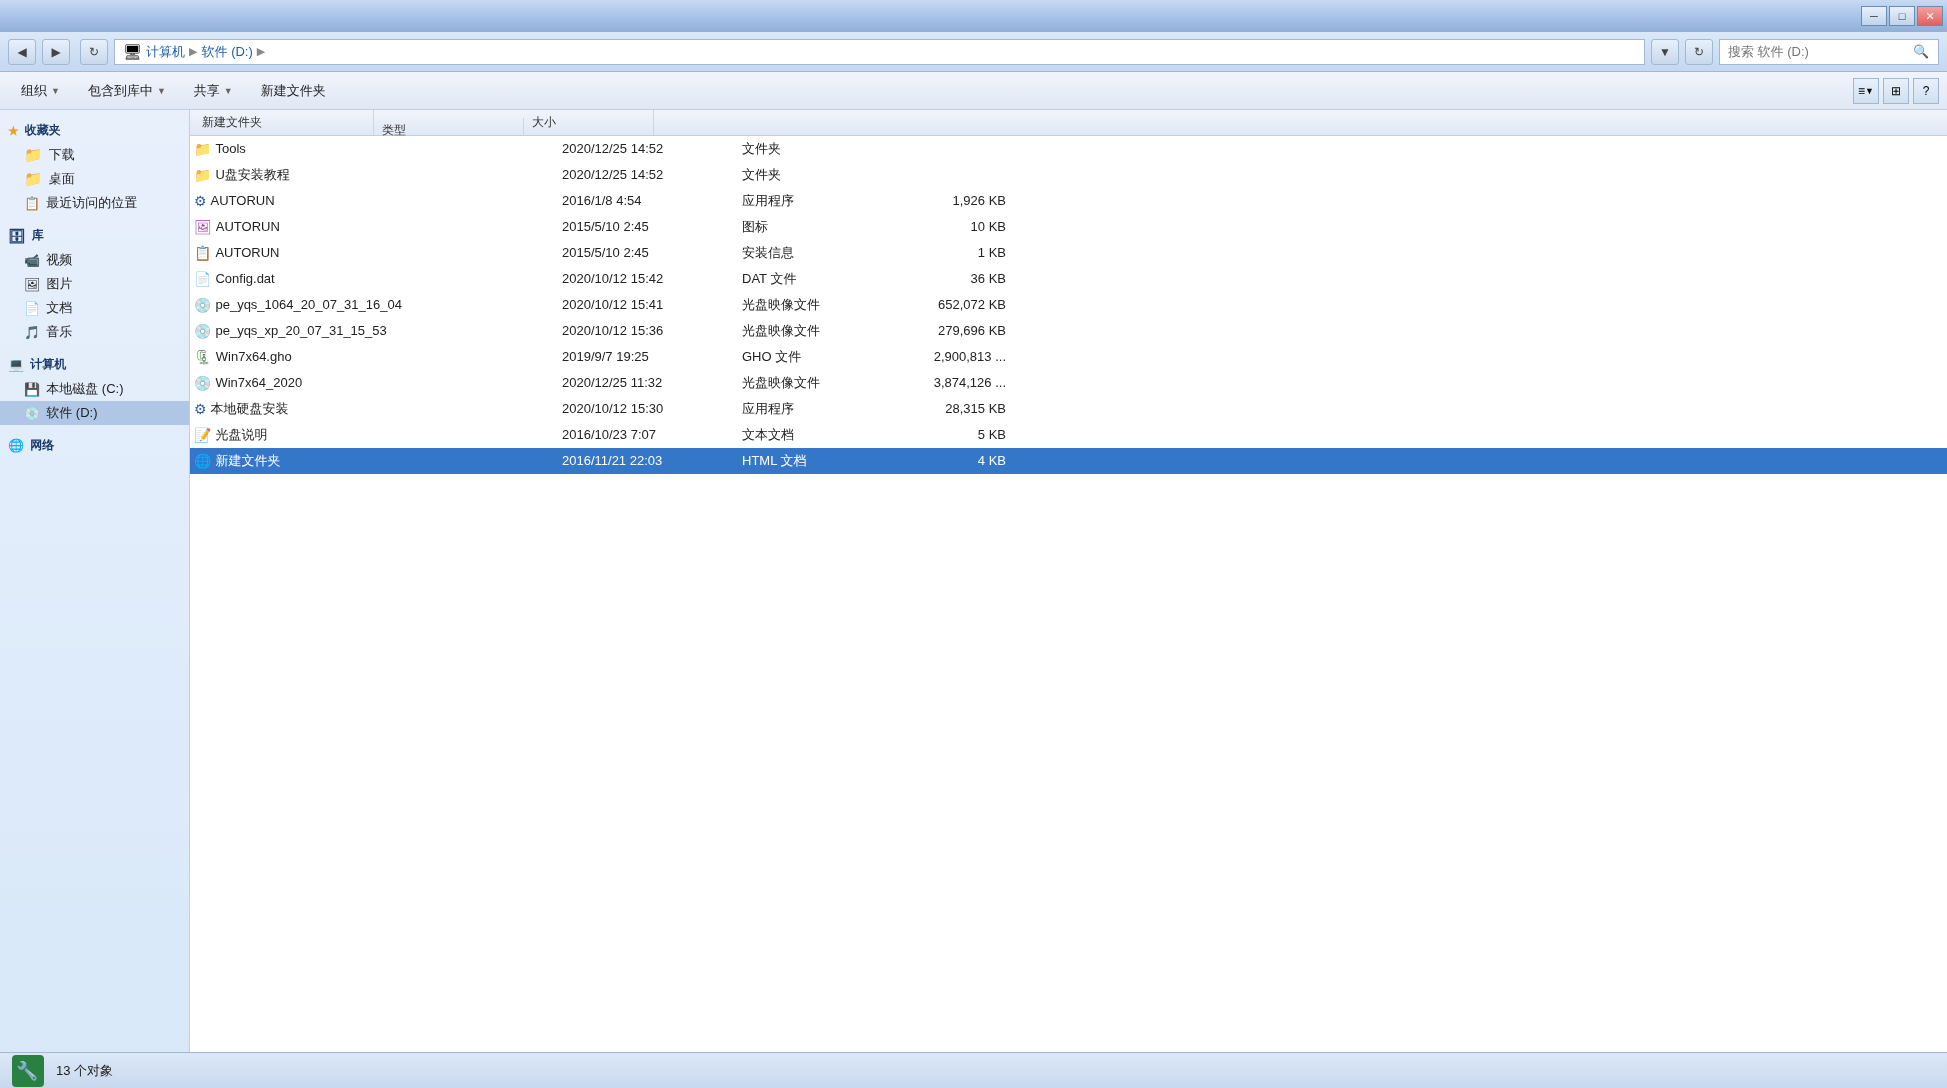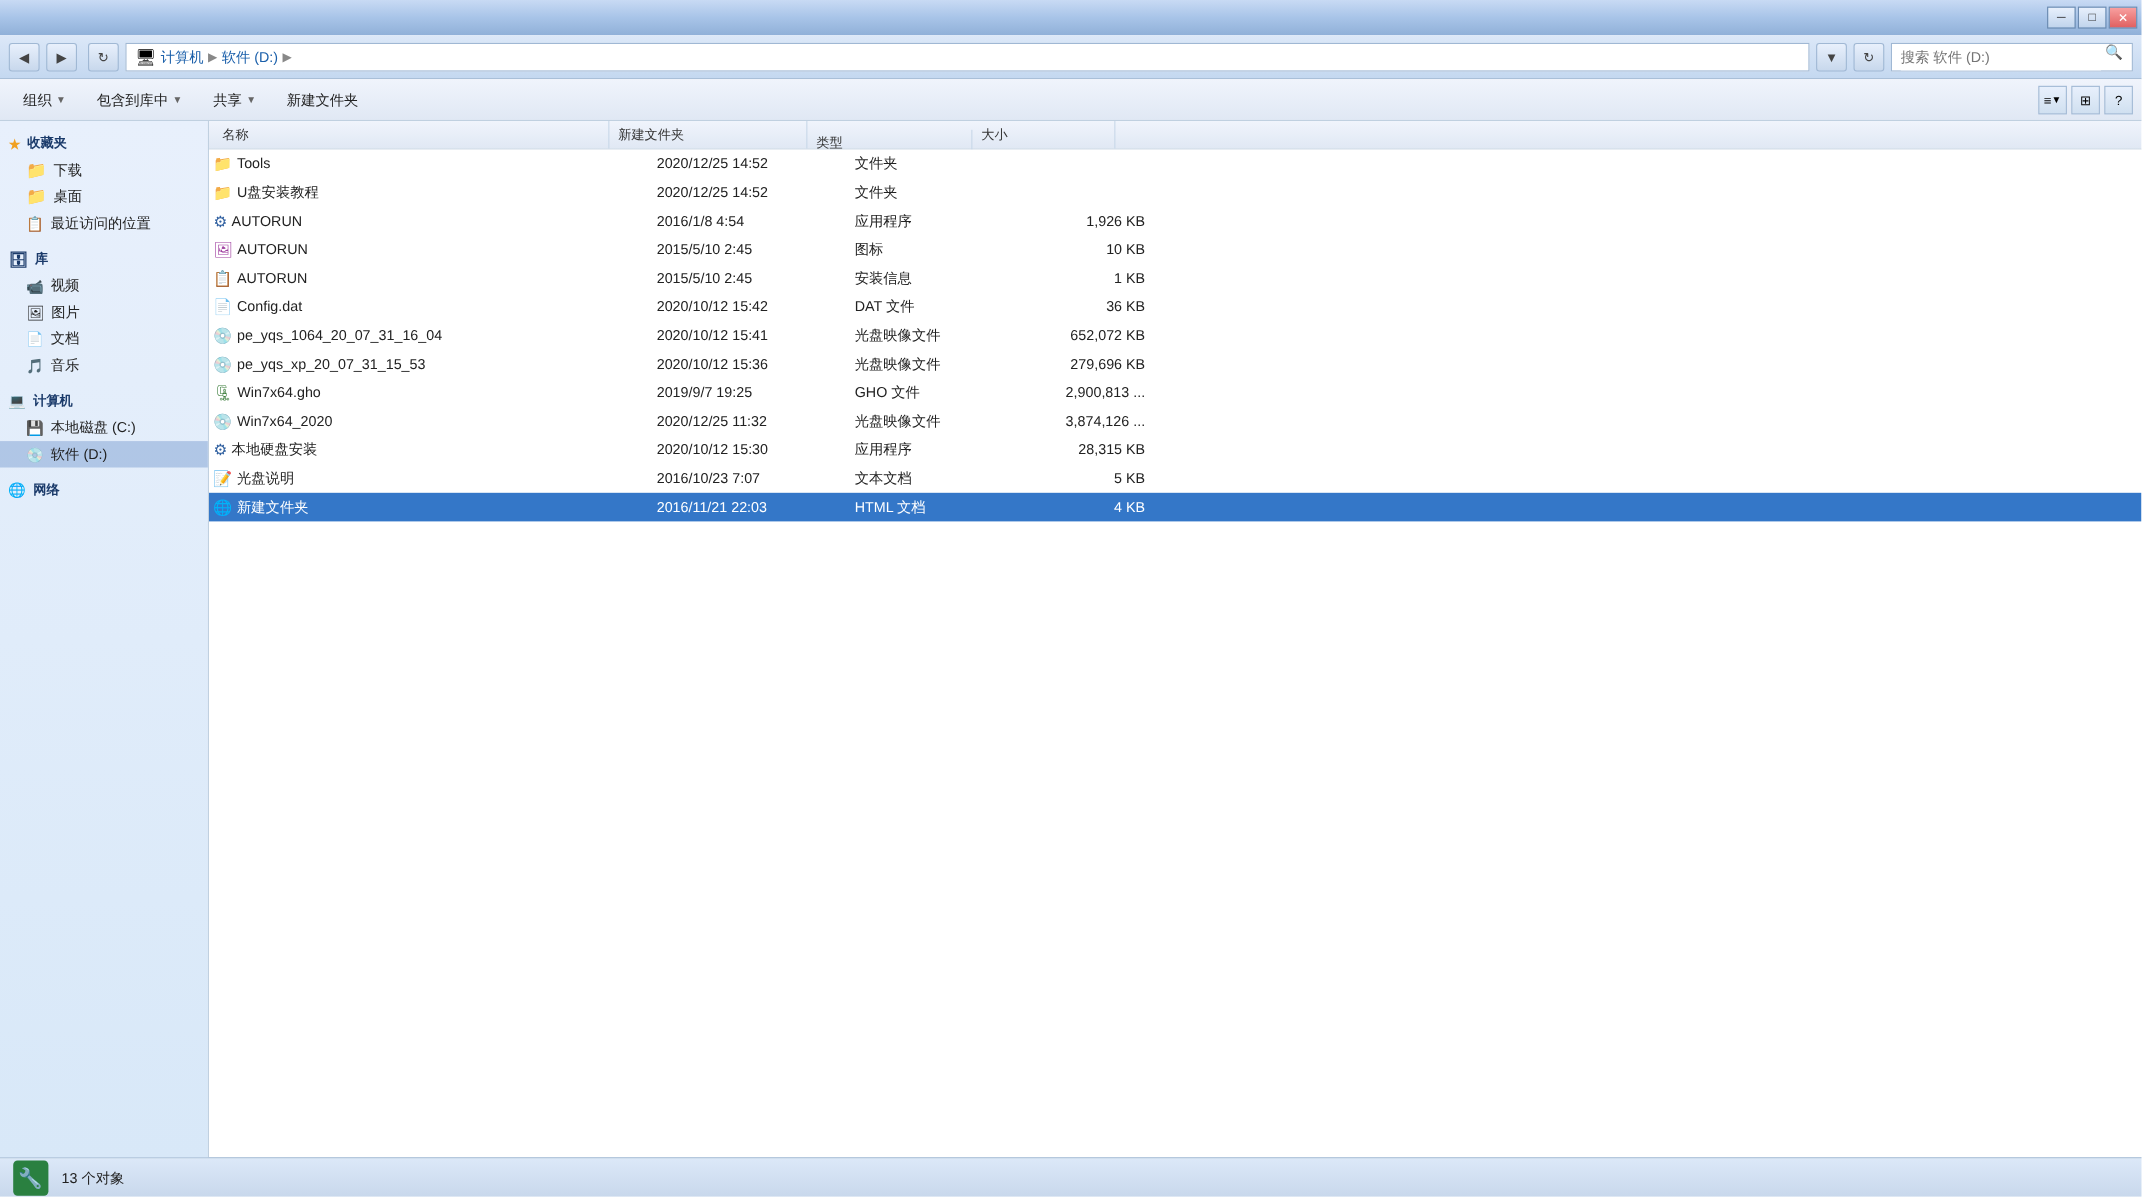--- a/index.html
+++ b/index.html
@@ -77,20 +77,21 @@
       gap: 4px;
       font-size: 13px;
     }
     .breadcrumb-separator { color: #888; font-size: 11px; }
     .search-bar {
       width: 220px;
       height: 26px;
       border: 1px solid #a0b8d4;
       background: #fff;
       display: flex;
+      align-items: center;
       padding: 0 8px;
       gap: 4px;
     }
     .search-bar input {
       border: none;
       outline: none;
       flex: 1;
       font-size: 13px;
       color: #888;
     }
@@ -220,21 +221,21 @@
     .file-row.selected .cell { color: #fff; }
     .file-icon { font-size: 14px; margin-right: 4px; }
     .cell {
       font-size: 13px;
       color: #222;
       overflow: hidden;
       text-overflow: ellipsis;
       white-space: nowrap;
     }
     .cell-name { width: 360px; display: flex; align-items: center; }
-    .cell-date { width: 180px; padding: 0 8px; margin-left: 35px; }
+    .cell-date { width: 180px; padding: 0 8px; }
     .cell-type { width: 150px; padding: 0 8px; }
     .cell-size { width: 130px; padding: 0 8px; text-align: right; }
 
     
     .statusbar {
       height: 36px;
       background: linear-gradient(to bottom, #dce8f8, #c8d8ec);
       border-top: 1px solid #a0b8d4;
       display: flex;
       align-items: center;
@@ -385,21 +386,20 @@
       <div class="sidebar-header">
         <span style="font-size:13px;">🌐</span>
         <span>网络</span>
       </div>
     </div>
   </div>
 
   <div class="filelist-area">
 
     <div class="column-headers">
-      <div class="col-header col-name">名称</div>
       <div class="col-header col-date">新建文件夹</div>
       <div class="col-header col-type">类型</div>
       <div class="col-header col-size">大小</div>
     </div>
 
     <div class="file-rows" id="file-rows-container">
     <div class="file-row">
     <div class="cell cell-name">
       <span class="file-icon" style="color:#f0b030">📁</span>
       <span>Tools</span>

